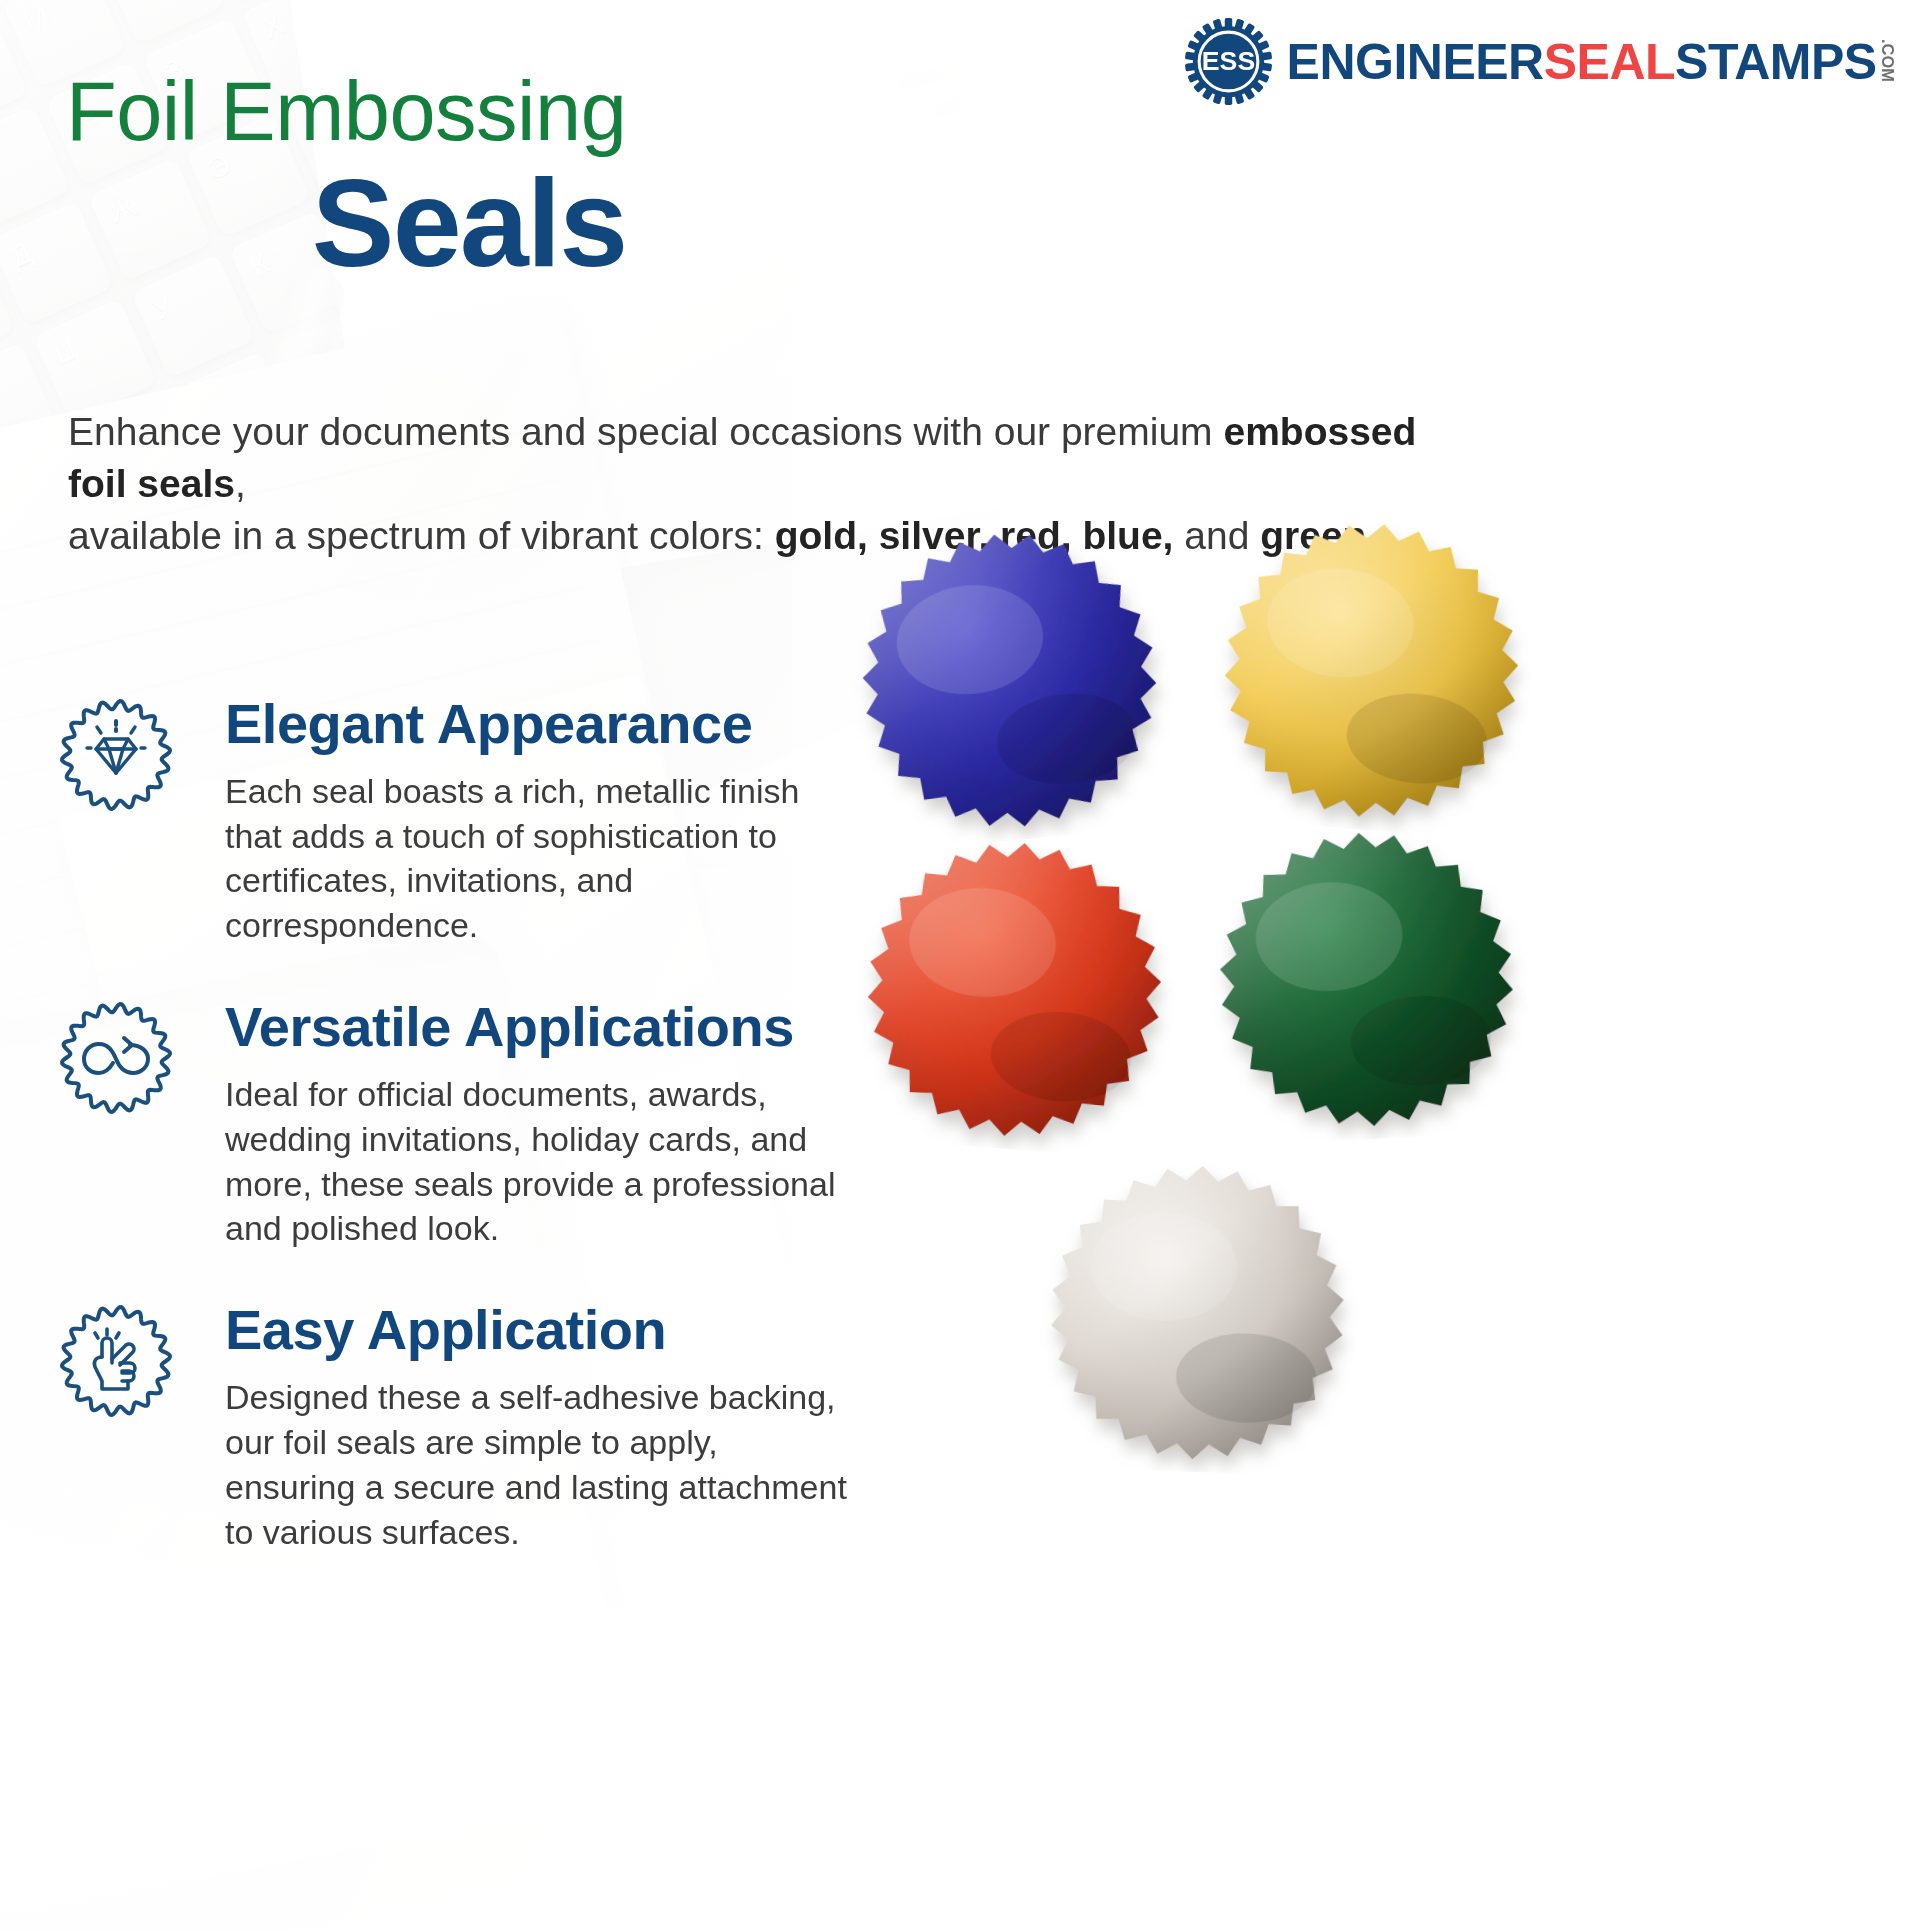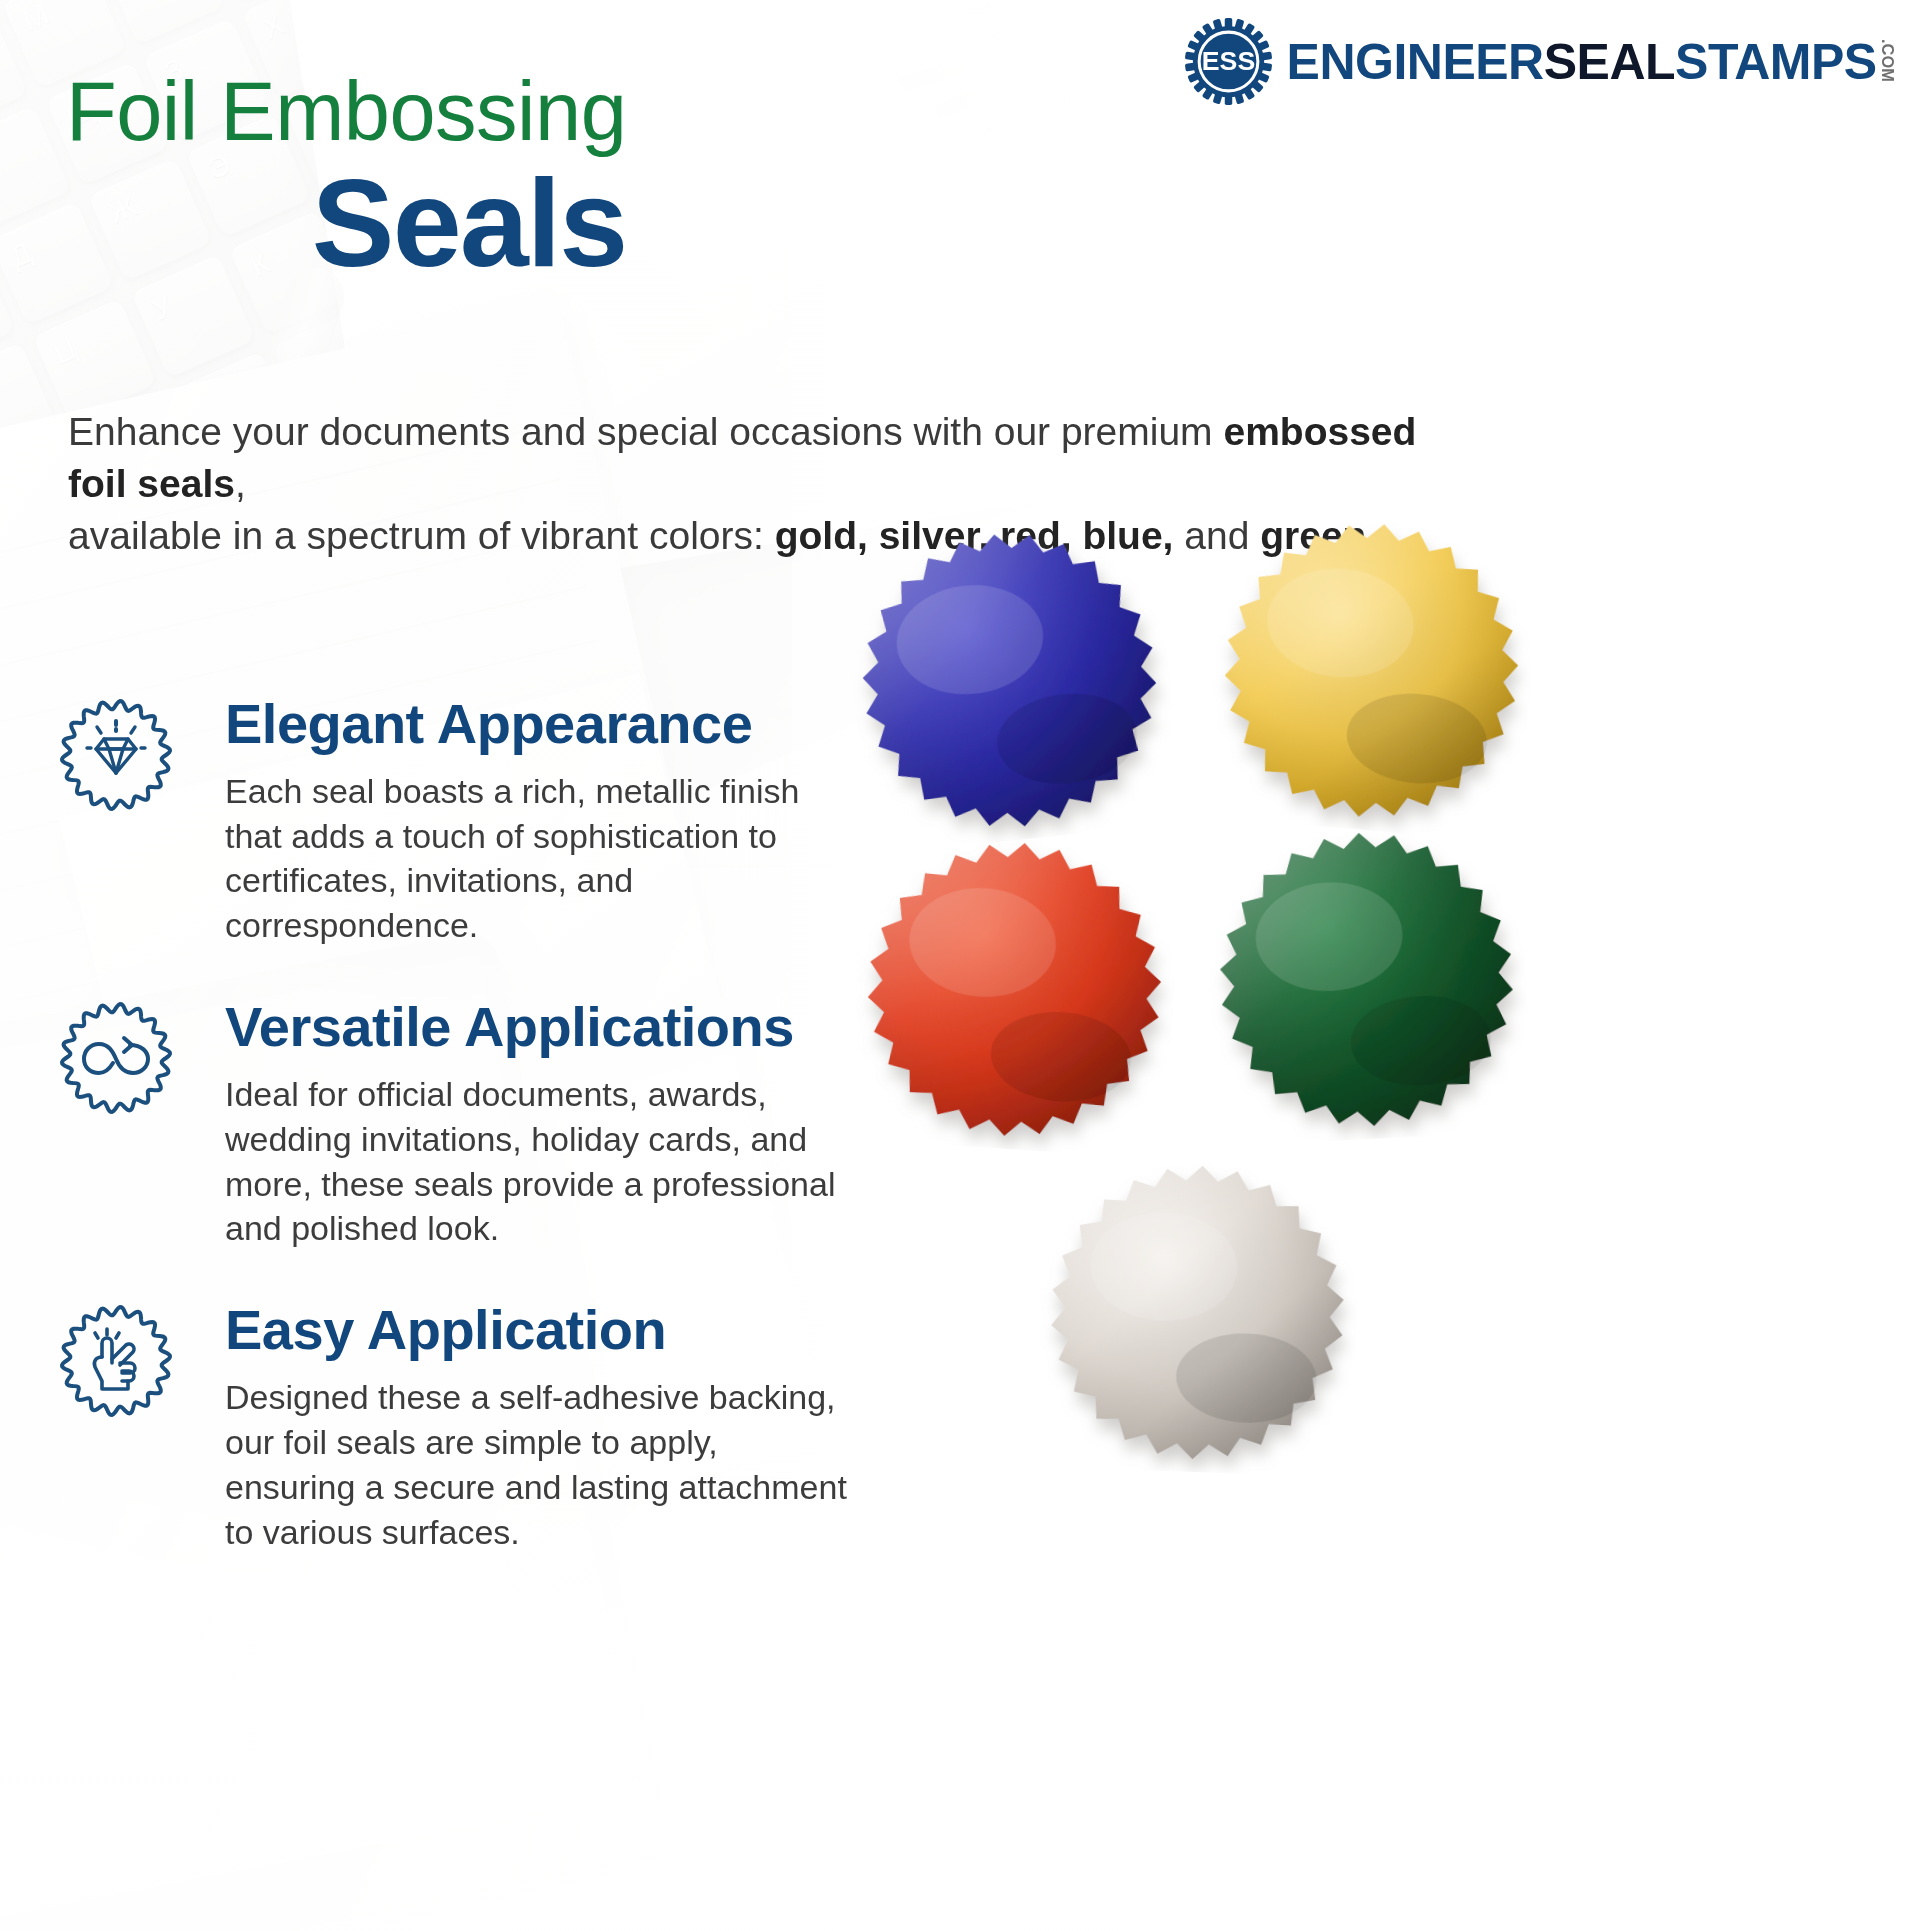--- a/index.html
+++ b/index.html
@@ -237,21 +237,21 @@
     font-weight: bold;
     letter-spacing: -0.5px;
     line-height: 1;
     white-space: nowrap;
     font-family: "Liberation Sans", sans-serif;
     display: flex;
     align-items: flex-start;
     justify-content: space-between;
   }
   .lw-a { color: #12477e; }
-  .lw-b { color: #0f172a; }
+  .lw-b { color: #ef4444; }
   .lw-c { color: #12477e; }
   .lw-dot {
     color: #6f6f6f;
     font-size: 16.4px;
     font-weight: bold;
     writing-mode: vertical-rl;
     letter-spacing: 0px;
     margin-left: 2.9px;
     margin-top: 1.9px;
   }

